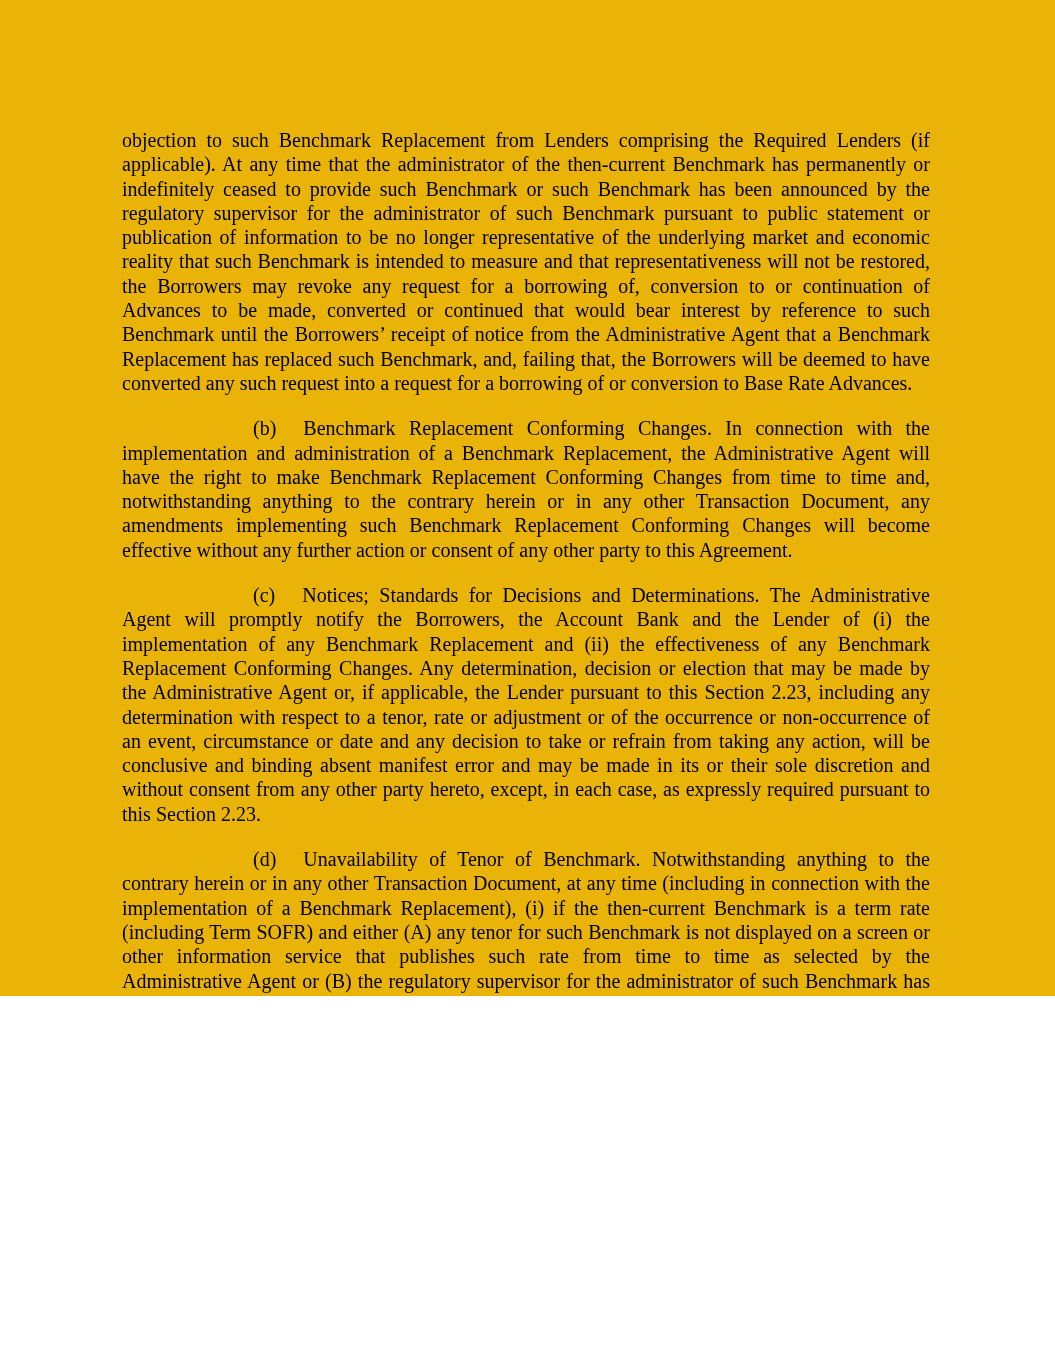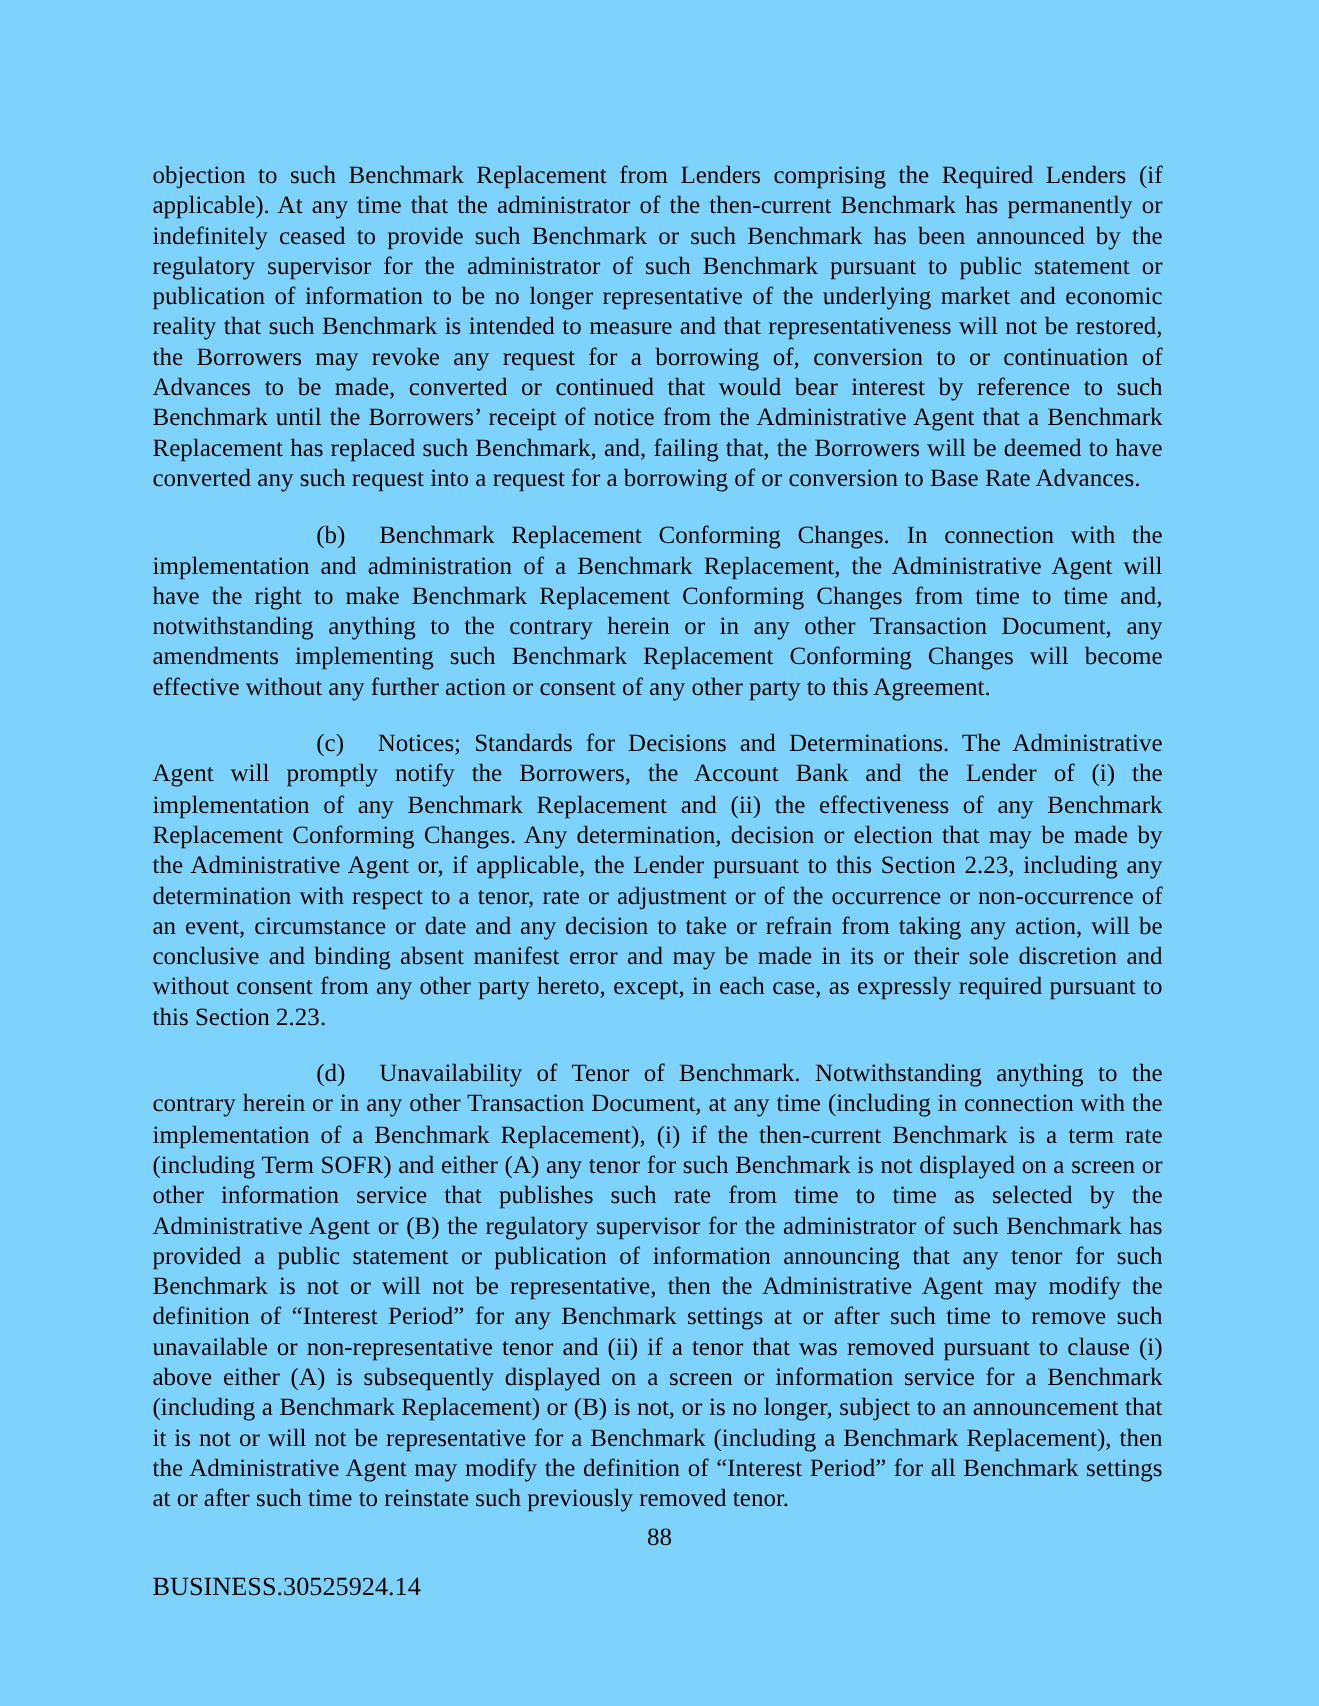--- a/index.html
+++ b/index.html
@@ -3,22 +3,22 @@
 <meta charset="utf-8">
 <style>
   html, body {
     margin: 0;
     padding: 0;
     background: #ffffff;
   }
   .page {
     position: relative;
     width: 1055px;
-    height: 1365px;
-    background: #7dd3fc;
+    height: 996px;
+    background: #eab308;
     overflow: hidden;
     font-family: "Liberation Serif", "DejaVu Serif", serif;
     color: #000000;
   }
   .content {
     position: absolute;
     left: 122px;
     top: 128px;
     width: 808px;
   }

